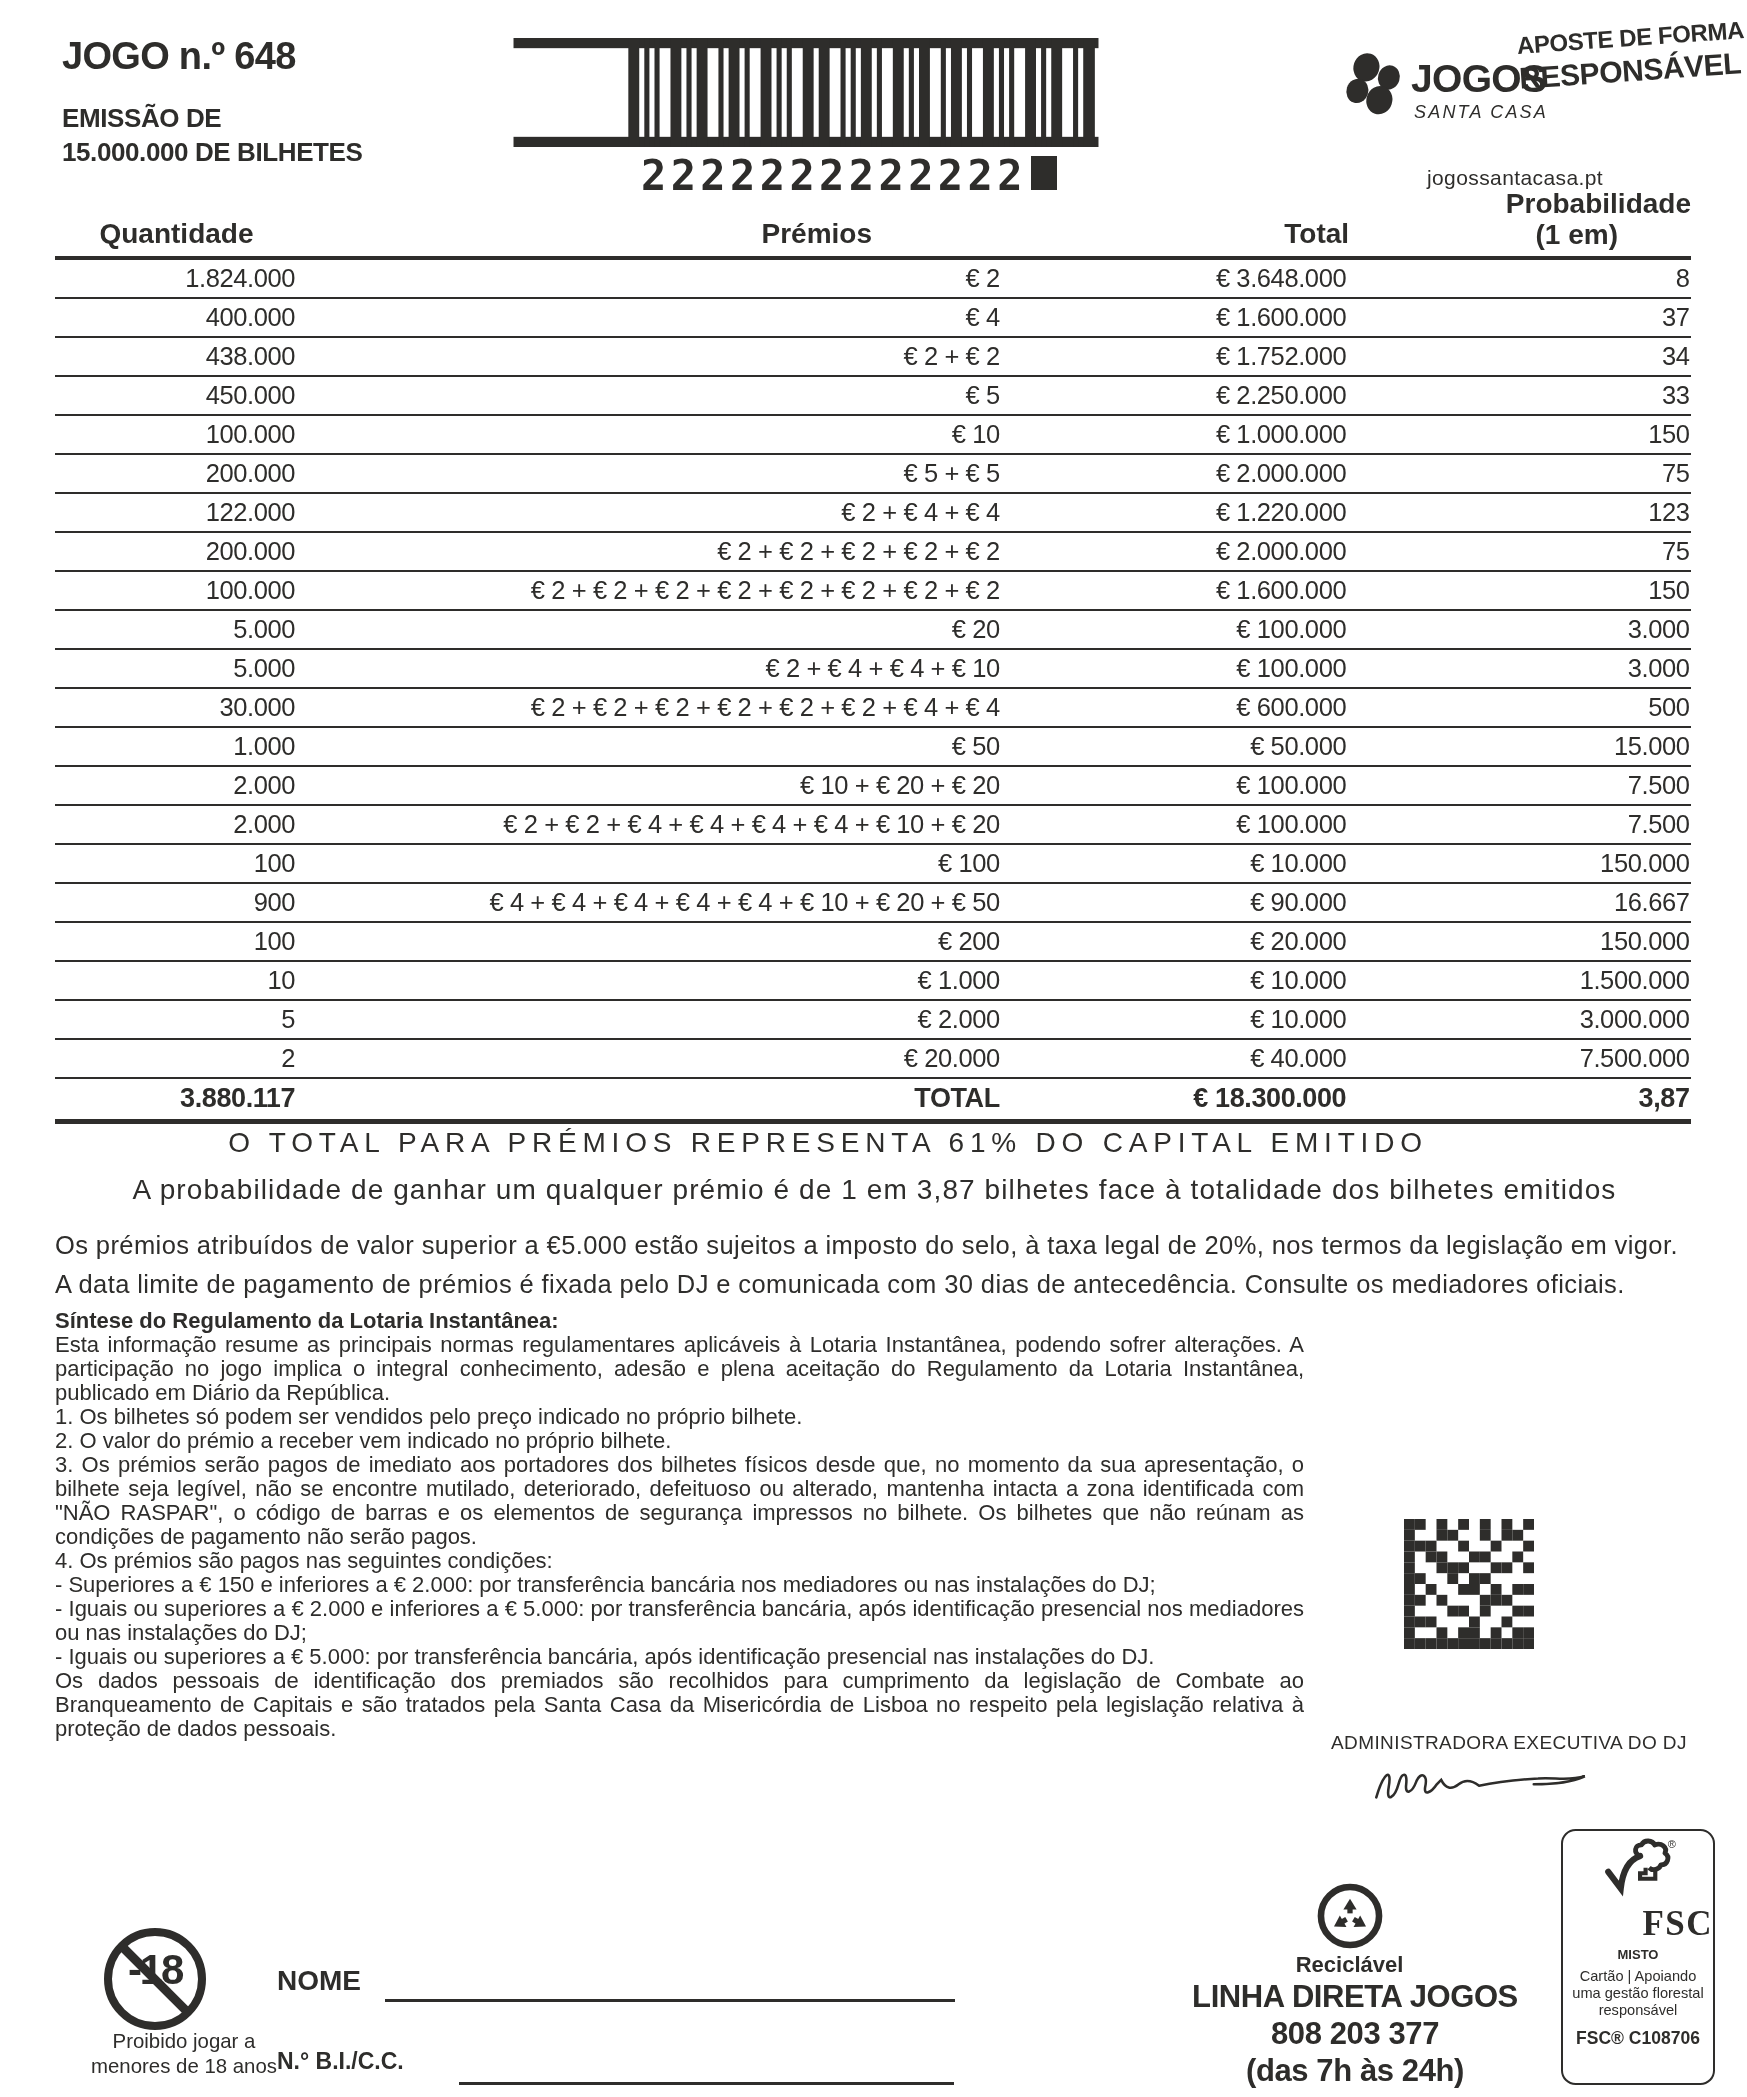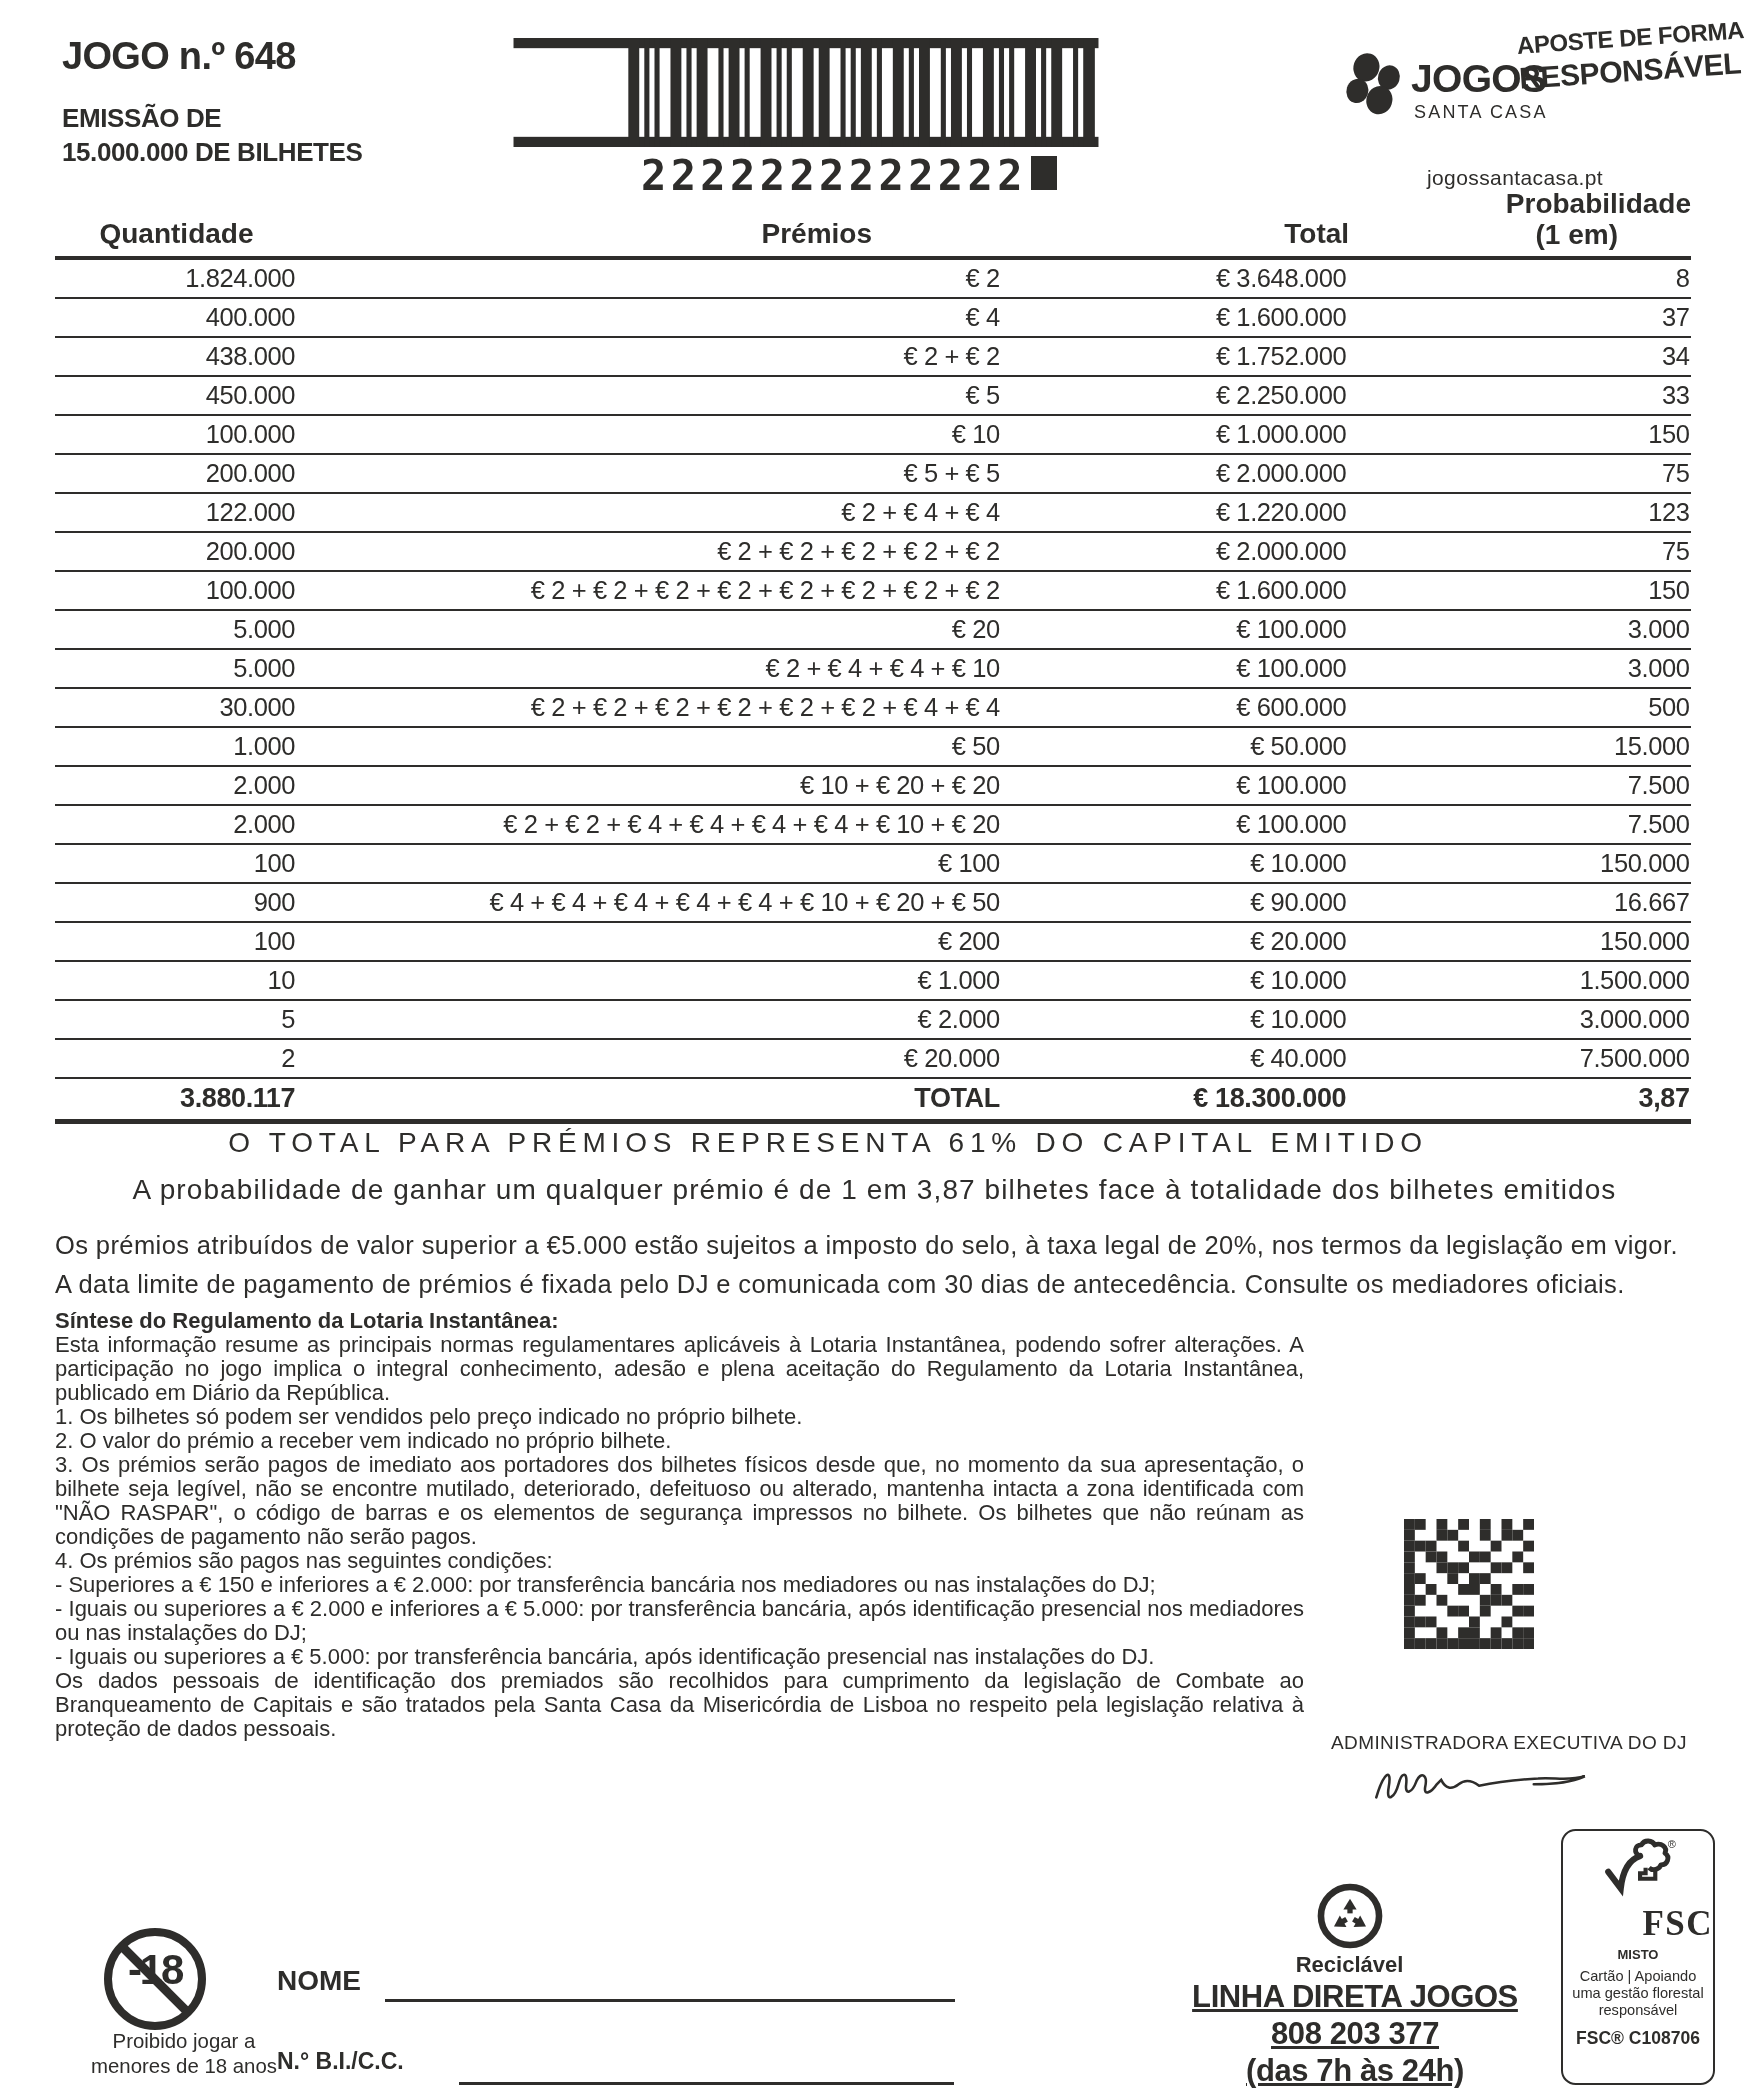--- a/index.html
+++ b/index.html
@@ -12,21 +12,21 @@
   .game-label{left:62px;top:35px;font-size:38px;font-weight:bold;letter-spacing:-0.7px;}
   .emission{left:62px;top:101px;font-size:26px;font-weight:bold;line-height:34px;letter-spacing:-0.4px;}
   
   .barcode{left:513px;top:38px;width:586px;height:109px;}
   .barcode-digits{left:641px;top:151px;font-family:"DejaVu Sans Mono", monospace;
     font-weight:bold;font-size:42px;letter-spacing:4.4px;white-space:nowrap;}
   .barcode-terminator{display:inline-block;width:26px;height:34px;background:#2e2d2b;margin-left:4.4px;vertical-align:baseline;}
   
   .clover{left:1339px;top:48px;width:68px;height:73px;}
   .brand-name{left:1411px;top:57px;font-size:39px;font-weight:bold;letter-spacing:-0.7px;}
-  .brand-subname{left:1414px;top:102px;font-size:18px;letter-spacing:2.2px;}
+  .brand-subname{left:1414px;top:102px;font-size:18px;letter-spacing:2.2px;font-style:italic;}
   .site{left:1406px;top:130px;width:218px;text-align:center;font-size:21px;letter-spacing:0.4px;margin-top:36px;}
   .responsible{left:1516px;top:32px;width:197px;transform:rotate(-4deg);transform-origin:left top;
     font-weight:bold;white-space:nowrap;}
   .responsible .l1{font-size:24px;letter-spacing:-0.4px;}
   .responsible .l2{font-size:30px;letter-spacing:-0.4px;margin-top:1.5px;}
   
   table.prize{position:absolute;left:55px;top:188px;width:1635px;border-collapse:collapse;table-layout:fixed;}
   table.prize th{font-size:28px;font-weight:bold;vertical-align:bottom;padding:0 0 5.8px 0;border-bottom:4.4px solid #2e2d2b;}
   table.prize td{font-size:25.5px;letter-spacing:-0.4px;height:35px;vertical-align:middle;
     border-bottom:2.9px solid #2e2d2b;white-space:nowrap;font-stretch:87.5%;}
@@ -58,21 +58,21 @@
   .age-icon .num{position:absolute;left:0;top:10.2px;width:86px;text-align:center;font-size:42px;font-weight:bold;letter-spacing:-2.2px;}
   .age-icon .slash{position:absolute;left:-5.8px;top:39px;width:98px;height:8.7px;background:#2e2d2b;transform:rotate(45deg);}
   .age-caption{left:62px;top:2029px;width:244px;text-align:center;font-size:20.4px;line-height:25px;}
   .name-label{left:277px;top:1965px;font-size:28px;font-weight:bold;}
   .name-line{left:385px;top:1999px;width:570px;height:2.9px;background:#2e2d2b;}
   .id-label{left:277px;top:2048px;font-size:23px;font-weight:bold;}
   .id-line{left:459px;top:2082px;width:495px;height:2.9px;background:#2e2d2b;}
   
   .recycle-icon{left:1317px;top:1883px;width:66px;height:66px;}
   .recyclable{left:1284px;top:1952px;width:131px;text-align:center;font-size:22px;font-weight:bold;}
-  .hotline{left:1173px;top:1978px;width:364px;text-align:center;font-weight:bold;font-size:31px;line-height:37px;letter-spacing:-0.4px;text-decoration:underline;}
+  .hotline{left:1173px;top:1978px;width:364px;text-align:center;font-weight:bold;font-size:31px;line-height:37px;letter-spacing:-0.4px;}
   .fsc-box{left:1561px;top:1829px;width:154px;height:256px;border:2.9px solid #2e2d2b;border-radius:14.6px;box-sizing:border-box;
     text-align:center;}
   .fsc-tree{margin-top:7.3px;width:76px;height:67px;}
   .fsc-name{font-family:"Liberation Serif", serif;font-size:35px;font-weight:bold;letter-spacing:1.5px;line-height:34px;text-align:right;}
   .fsc-type{font-size:13px;font-weight:bold;margin-top:5.8px;}
   .fsc-desc{font-size:14.6px;line-height:17px;margin-top:5.8px;padding:0 5.8px;}
   .fsc-code{font-size:17.5px;font-weight:bold;margin-top:8.7px;}
 </style>
 </head>
 <body>

